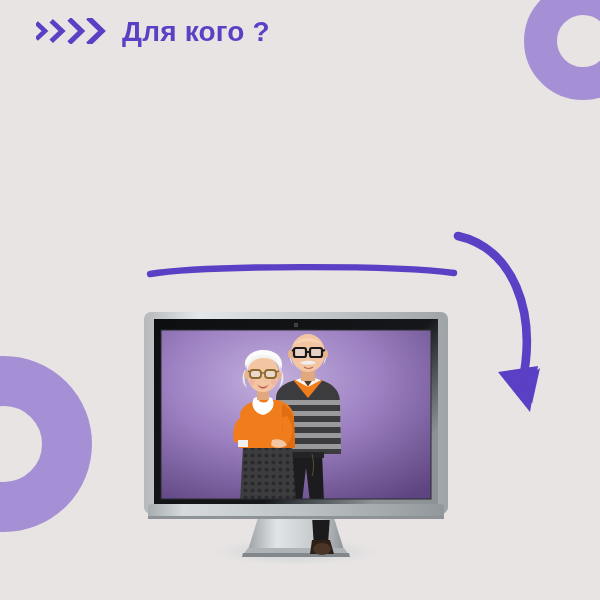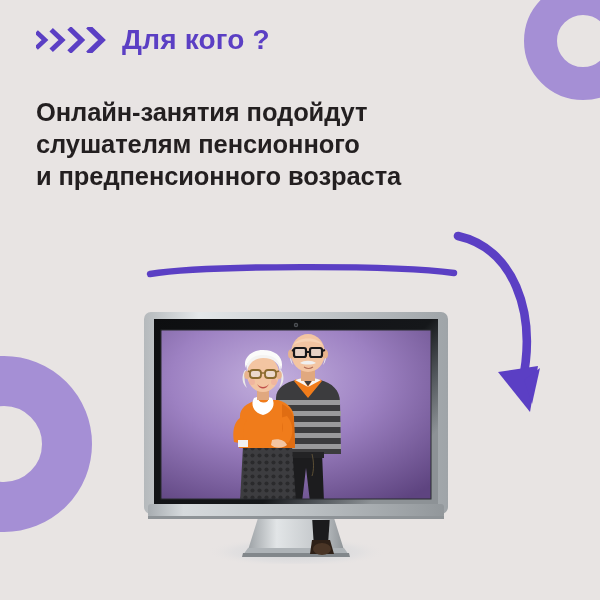--- a/index.html
+++ b/index.html
@@ -42,21 +42,20 @@
     border: 50px solid #a58fd5;
   }
 
   
   #header-row {
     position: absolute;
     left: 36px;
     top: 18px;
     height: 44px;
     display: flex;
-    align-items: center;
   }
   #chevrons {
     display: block;
     margin-right: 14px;
   }
   #eyebrow-title {
     font-size: 28px;
     font-weight: bold;
     color: #5b3fc4;
     letter-spacing: 0.2px;
@@ -112,23 +111,20 @@
       <g fill="none" stroke="#5b3fc4" stroke-linecap="square" stroke-linejoin="miter">
         <polyline points="2,6.5 9,13 2,19.5" stroke-width="4.6"></polyline>
         <polyline points="17,4.5 26,13 17,21.5" stroke-width="5"></polyline>
         <polyline points="35,2.8 45.5,13 35,23.2" stroke-width="5.2"></polyline>
         <polyline points="54,1.4 66,13 54,24.6" stroke-width="5.4"></polyline>
       </g>
     </svg>
     <div id="eyebrow-title">Для кого ?</div>
   </div>
 
-  <div id="headline">Онлайн-занятия подойдут
-слушателям пенсионного
-и предпенсионного возраста</div>
 
   <svg id="squiggle-line" width="312" height="20" viewBox="0 0 312 20">
     <path d="M4,12 C60,3 250,3 308,11" fill="none" stroke="#5b3fc4" stroke-width="6.4" stroke-linecap="round"></path>
   </svg>
 
   <svg id="curved-arrow" width="124" height="216" viewBox="0 0 124 216">
     <path d="M18,22 C72,34 98,96 82,170" fill="none" stroke="#5b3fc4" stroke-width="8.6" stroke-linecap="round"></path>
     <path d="M90,198 L58,158 L98,152 Z" fill="#5b3fc4"></path>
     <path d="M84,166 L92,190 L100,154 Z" fill="#5b3fc4"></path>
   </svg>

